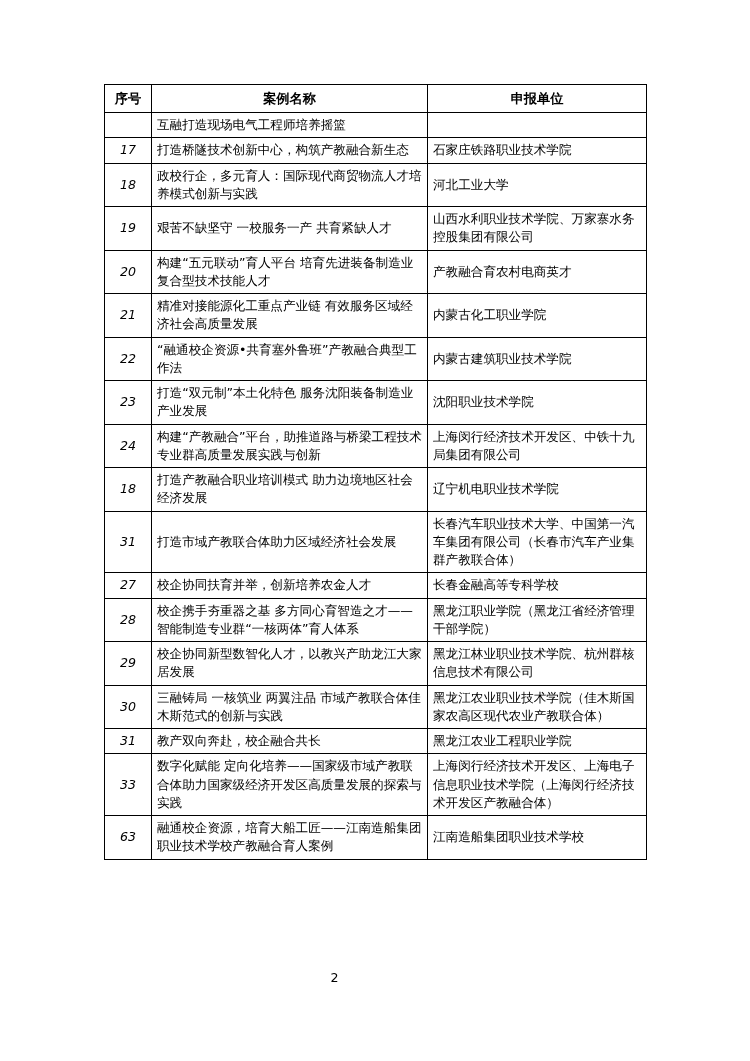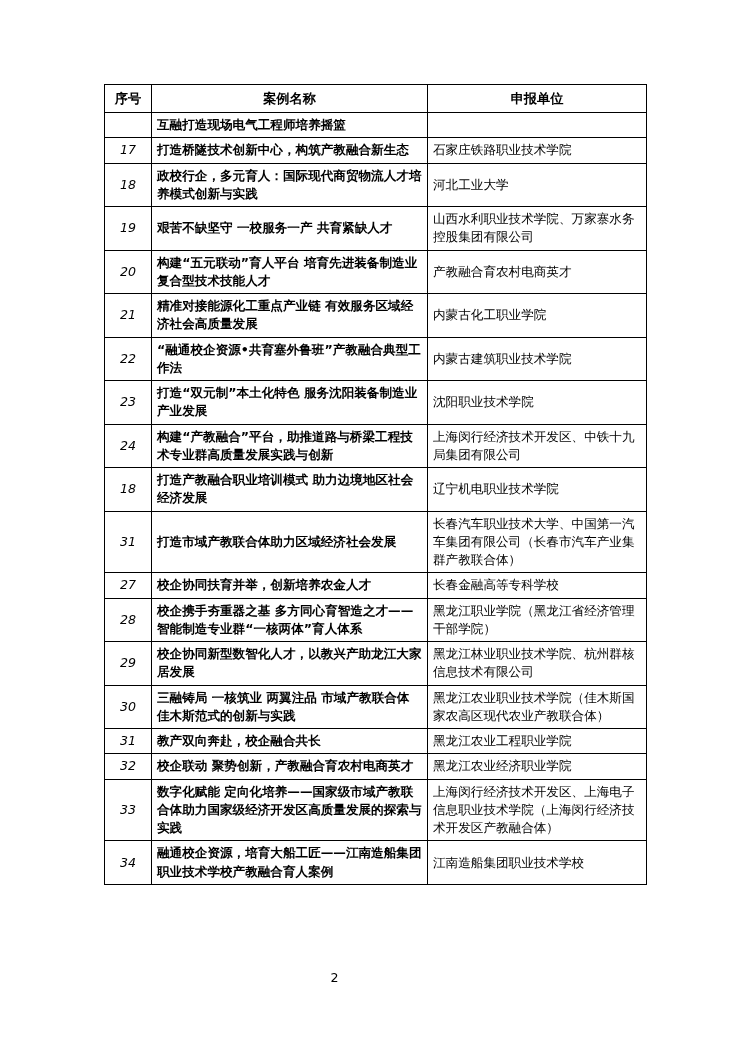--- a/index.html
+++ b/index.html
@@ -44,21 +44,20 @@
   col.c-name { width: 276px; }
   col.c-unit { width: 219px; }
 
   td.no {
     text-align: center;
     font-size: 12.6px;
     font-style: italic;
   }
   td.name {
     text-align: left;
-    font-weight: bold;
   }
   td.unit {
     text-align: left;
     font-family: Liberation Serif, serif;
   }
   .page-number {
     position: absolute;
     left: 0;
     right: 0;
     top: 970px;
@@ -158,31 +157,26 @@
         <td class="no">30</td>
         <td class="name">三融铸局 一核筑业 两翼注品 市域产教联合体佳木斯范式的创新与实践</td>
         <td class="unit">黑龙江农业职业技术学院（佳木斯国家农高区现代农业产教联合体）</td>
       </tr>
       <tr>
         <td class="no">31</td>
         <td class="name">教产双向奔赴，校企融合共长</td>
         <td class="unit">黑龙江农业工程职业学院</td>
       </tr>
       <tr>
-        <td class="no">32</td>
-        <td class="name">校企联动 聚势创新，产教融合育农村电商英才</td>
-        <td class="unit">黑龙江农业经济职业学院</td>
-      </tr>
-      <tr>
         <td class="no">33</td>
         <td class="name">数字化赋能 定向化培养——国家级市域产教联合体助力国家级经济开发区高质量发展的探索与实践</td>
         <td class="unit">上海闵行经济技术开发区、上海电子信息职业技术学院（上海闵行经济技术开发区产教融合体）</td>
       </tr>
       <tr>
-        <td class="no">34</td>
+        <td class="no">63</td>
         <td class="name">融通校企资源，培育大船工匠——江南造船集团职业技术学校产教融合育人案例</td>
         <td class="unit">江南造船集团职业技术学校</td>
       </tr>
     </tbody>
   </table>
 
   <div class="page-number">2</div>
 </div>
 
 </body></html>

